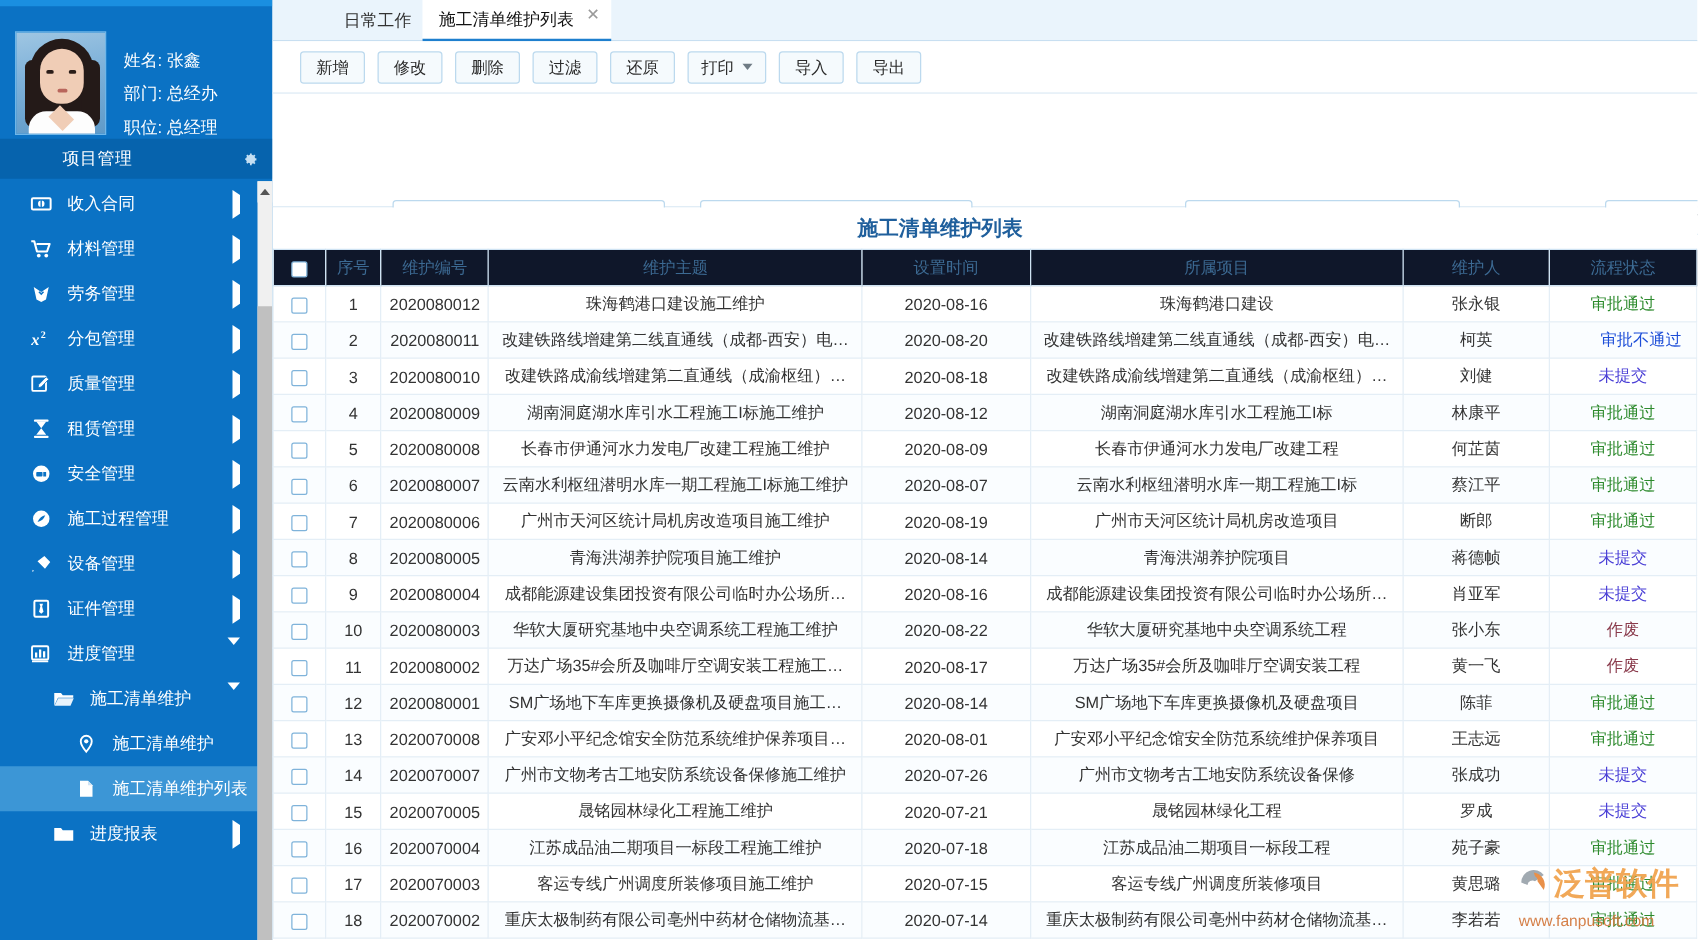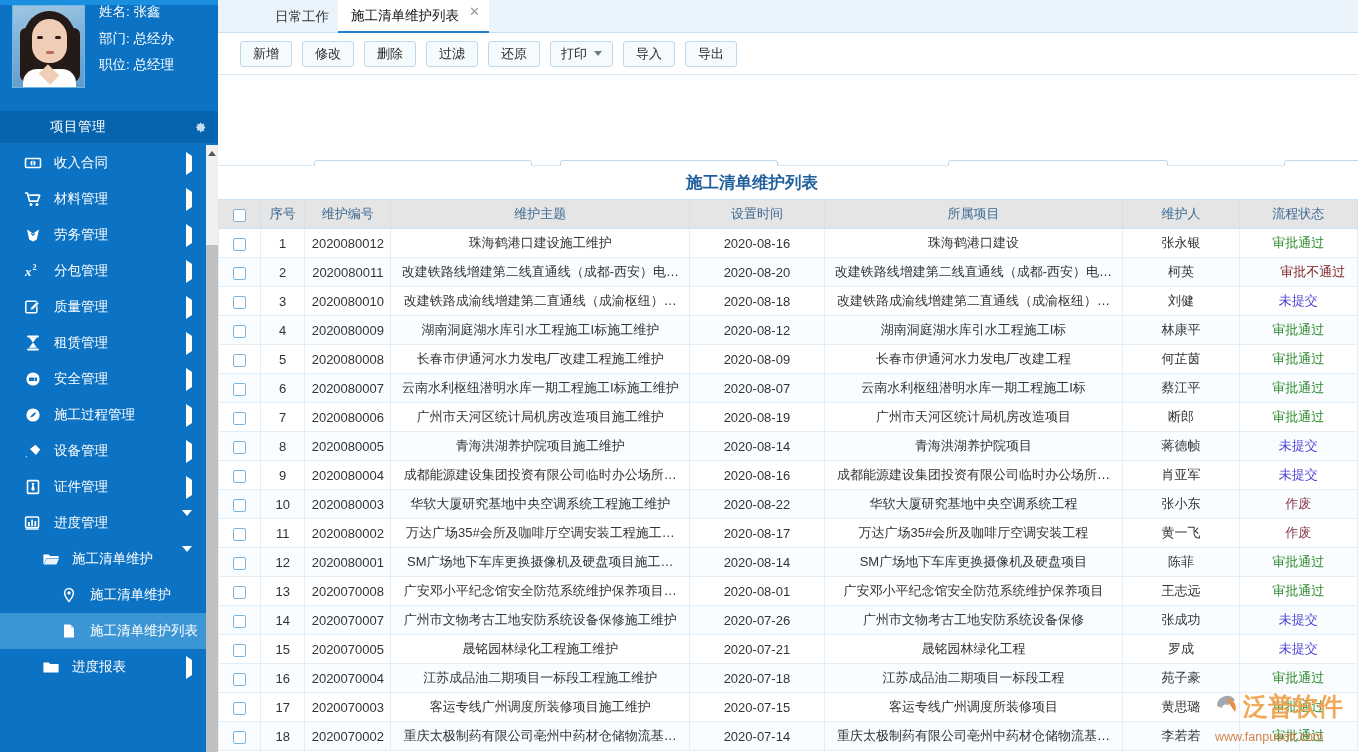--- a/index.html
+++ b/index.html
@@ -20,21 +20,21 @@
     background: #0b72c4;
     overflow: hidden;
   }
   #sidebar-topstrip {
     position:absolute; left:0; top:0; width:218px; height:5px;
     background:#1a8fe0;
   }
   .profile {
     position: absolute; left: 0; top: 5px;
     width: 196px; height: 103px;
-    display: flex; align-items: flex-start;
+    display: flex; align-items: flex-end;
   }
   .avatar {
     width: 73px; height: 83px; margin-left: 12px;
     border: 1px solid #6fb6e8;
     background: linear-gradient(170deg,#9fc6e2 0%, #7fb2da 40%, #5f9ac8 100%);
     position: relative; overflow: hidden; flex: none;
   }
   
   .avatar .hair {
     position:absolute; left:11px; top:5px; width:51px; height:62px;
@@ -213,21 +213,21 @@
   #grid-title {
     height: 33px;
     display:flex; align-items:center; justify-content:center;
     font-size: 16.5px; font-weight: bold; color: #1f5f9c;
     padding-right: 72px;
   }
   table.grid {
     width: 1140px; border-collapse: collapse; table-layout: fixed;
   }
   table.grid th {
-    background: #e5e5e5;
+    background: #0f172a;
     border: 1px solid #cfe3f3;
     border-left: none;
     height: 29px;
     font-weight: normal;
     font-size: 13px;
     color: #3c6a93;
     text-align: center;
   }
   table.grid th:first-child { border-left: 1px solid #cfe3f3; }
   table.grid td {
@@ -605,21 +605,21 @@
             <td class="c-status" style="color: rgb(46, 139, 46);">审批通过</td>
           </tr>
           <tr class="r-even">
             <td class=""><span class="cb"></span></td>
             <td class="c-num">2</td>
             <td class="c-code">2020080011</td>
             <td class="c-link">改建铁路线增建第二线直通线（成都-西安）电…</td>
             <td class="">2020-08-20</td>
             <td class="c-proj">改建铁路线增建第二线直通线（成都-西安）电…</td>
             <td class="c-person">柯英</td>
-            <td class="c-status" style="color: #7f1d1d; padding-left: 35px;">审批不通过</td>
+            <td class="c-status" style="color: #1d4ed8; padding-left: 35px;">审批不通过</td>
           </tr>
           <tr class="r-odd">
             <td class=""><span class="cb"></span></td>
             <td class="c-num">3</td>
             <td class="c-code">2020080010</td>
             <td class="c-link">改建铁路成渝线增建第二直通线（成渝枢纽）…</td>
             <td class="">2020-08-18</td>
             <td class="c-proj">改建铁路成渝线增建第二直通线（成渝枢纽）…</td>
             <td class="c-person">刘健</td>
             <td class="c-status" style="color: rgb(74, 63, 214);">未提交</td>

